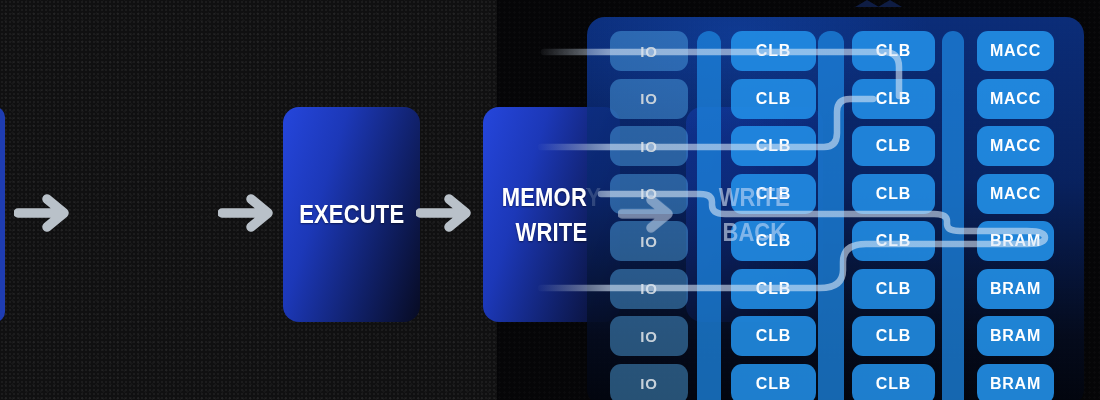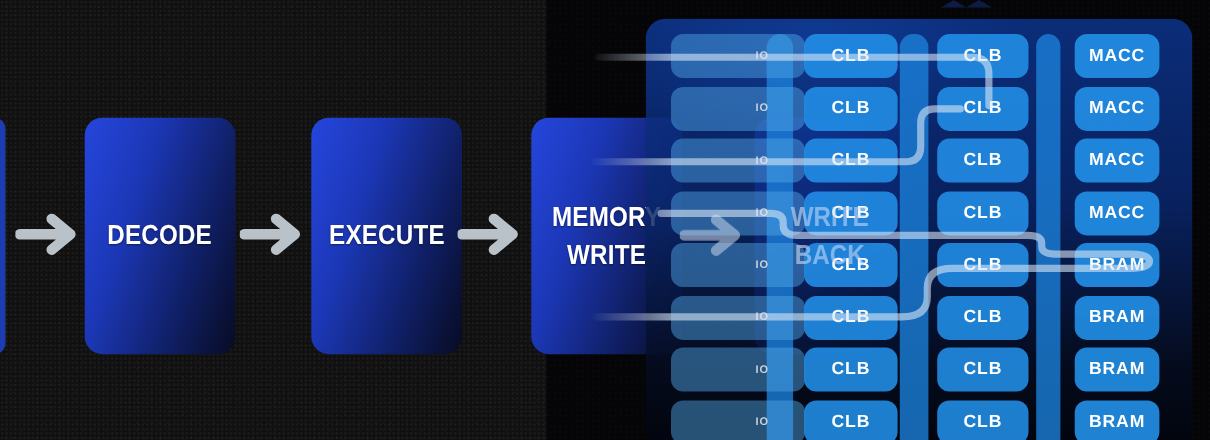--- a/index.html
+++ b/index.html
@@ -49,21 +49,21 @@
   }
   .vchan{
     position:absolute;top:14px;bottom:-4px;border-radius:12px;
     background:rgba(28,128,216,0.80);
   }
   .tile{
     position:absolute;height:40px;border-radius:11px;
     display:flex;align-items:center;justify-content:center;
     font-weight:700;font-size:16px;letter-spacing:0.8px;color:#ffffff;
   }
-  .tile.io{background:rgba(80,165,230,0.48);color:#c7d1da;font-size:10px;padding-left:44px;}
+  .tile.io{background:rgba(80,165,230,0.48);color:#c7d1da;font-size:15px;}
   .tile.clb{background:rgba(34,144,232,0.88);}
   .tile.maccbram{background:rgba(34,144,232,0.90);}
   
   #ghost-layer{position:absolute;inset:0;z-index:3;pointer-events:none;}
   #ghost-wb{
     position:absolute;left:686px;top:107px;width:137px;height:215px;
     display:flex;align-items:center;justify-content:center;text-align:center;
   }
   #ghost-wb .plabel{
     color:rgba(205,221,248,0.55);font-weight:700;font-size:25px;line-height:35px;
@@ -76,23 +76,20 @@
 </style>
 </head>
 <body>
 
 <div id="stage">
   <div id="bg-left" class="bg-zone"></div>
   <div id="bg-right" class="bg-zone"></div>
 
   <div id="pipeline">
     <div id="stub"></div>
-  <div class="pbox" style="left: 77px;">
-        <div class="plabel">DECODE</div>
-      </div>
       <div class="pbox" style="left: 283px; text-align: center;">
         <div class="plabel">EXECUTE</div>
       </div>
       <div class="pbox" style="left: 483px;">
         <div class="plabel">MEMORY
 WRITE</div>
       </div>
       <div class="pbox" style="left: 686px;">
         <div class="plabel">WRITE
 BACK</div>

